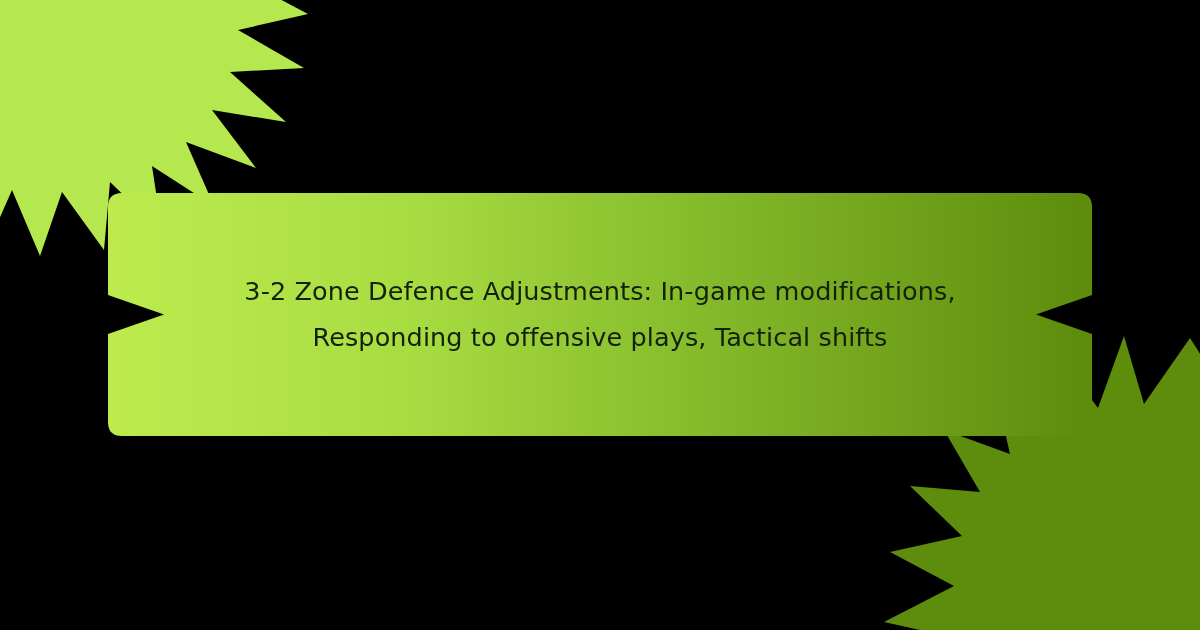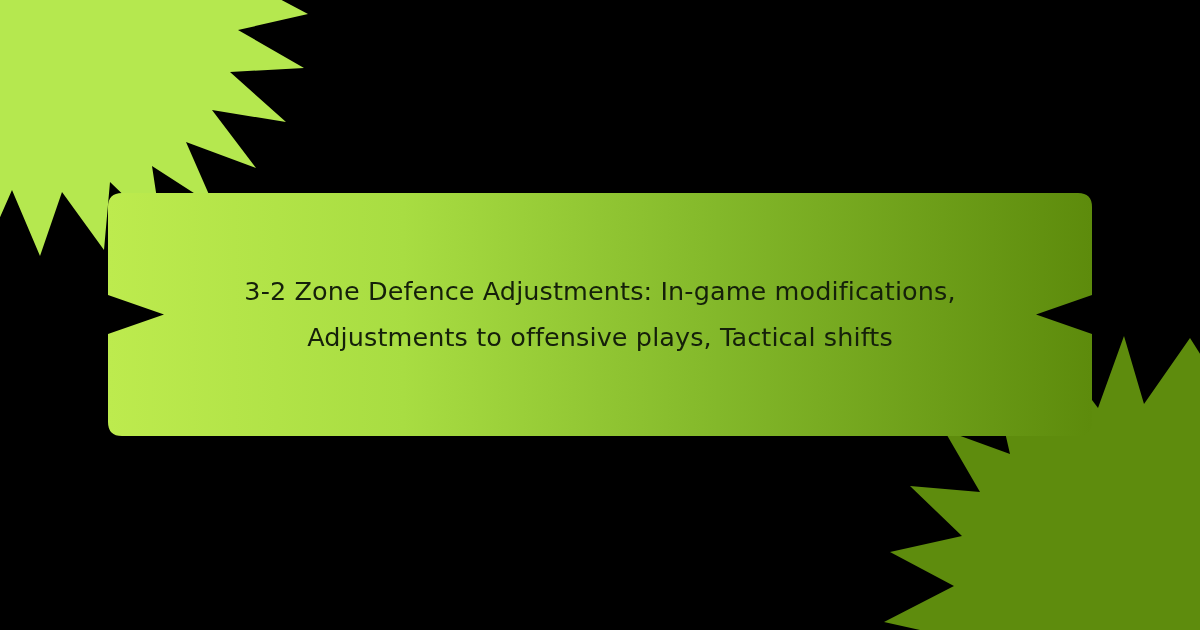--- a/index.html
+++ b/index.html
@@ -112,17 +112,17 @@
           <stop offset="0.62" stop-color="#83b82a"></stop>
           <stop offset="1" stop-color="#5d8b0c"></stop>
         </linearGradient>
       </defs>
       <path fill="url(#banner-grad)" stroke="none" d="M 14,0 L 970,0 Q 984,0 984,14 L 984,102.06 L 928,121.5 L 984,140.94 L 984,229 Q 984,243 970,243 L 14,243 Q 0,243 0,229 L 0,140.94 L 56,121.5 L 0,102.06 L 0,14 Q 0,0 14,0 Z"></path>
 
     </svg>
 
     <div id="banner-text">
       <div class="banner-line">3-2 Zone Defence Adjustments: In-game modifications,</div>
-      <div class="banner-line">Adjustments to offensive plays, Tactical shifts</div>
+      <div class="banner-line">Responding to offensive plays, Tactical shifts</div>
     </div>
   </div>
 
 </div>
 
 </body></html>

